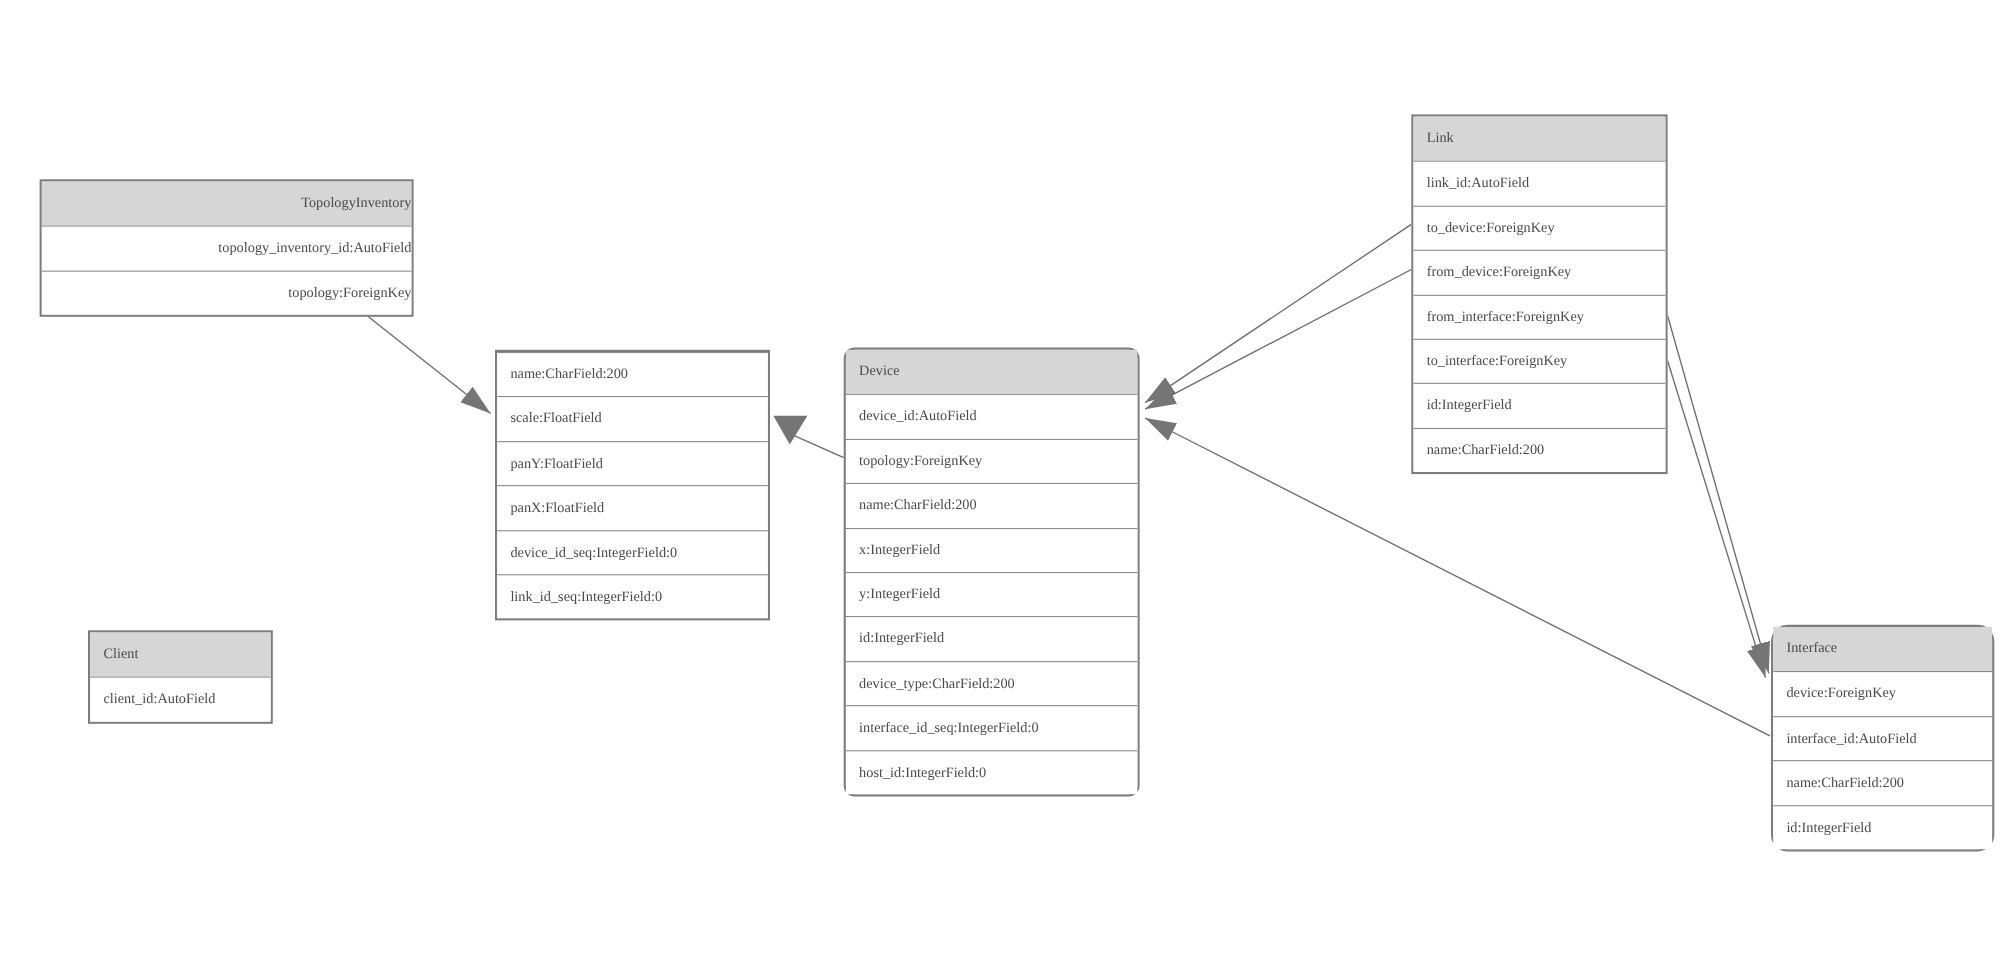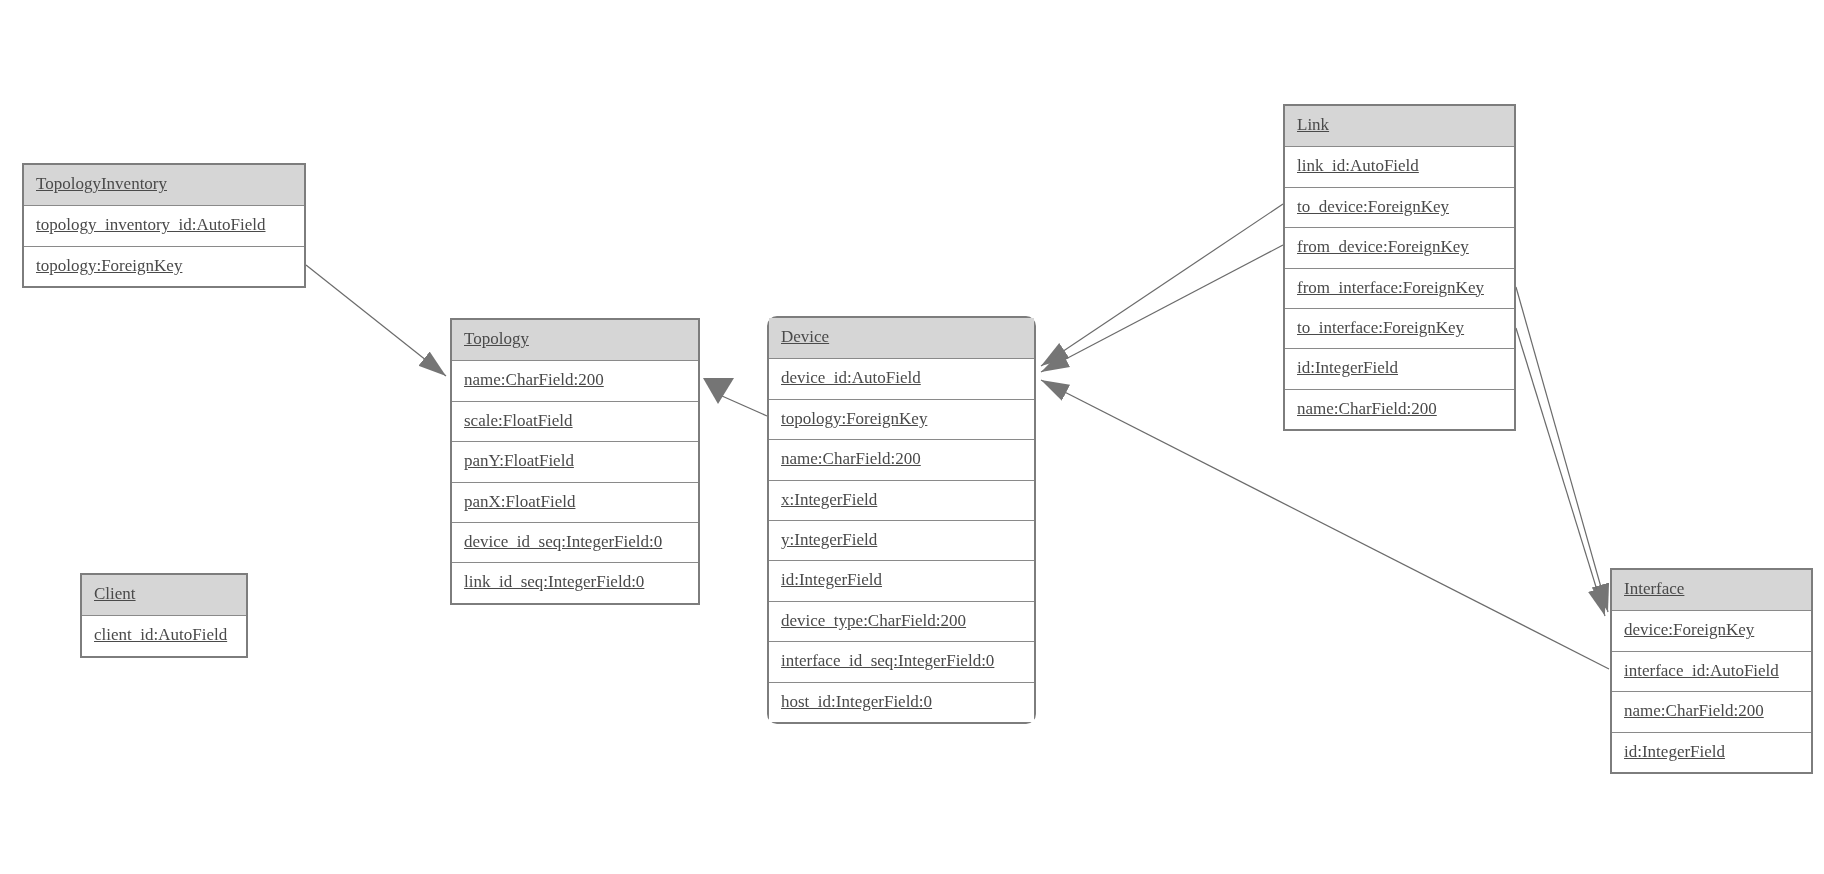--- a/index.html
+++ b/index.html
@@ -31,22 +31,21 @@
     stroke: var(--line);
     stroke-width: 1.2;
     fill: none;
   }
   .arrowhead { fill: var(--arrow); }
   .entity {
     position: absolute;
     background: var(--bg);
     border: 2px solid var(--border);
     color: var(--text);
-    font-size: 17px;
-    text-decoration: underline;
+    font-size: 13px;
   }
   .entity-header {
     height: var(--row-h);
     line-height: 38px;
     padding-left: 12px;
     background: var(--header-fill);
     overflow: hidden;
     white-space: nowrap;
   }
   .entity-row {
@@ -73,27 +72,26 @@
   <line x1="306" y1="265" x2="446" y2="376" class="edge" marker-end="url(#arrow)"></line>
       <line x1="767" y1="416" x2="722" y2="396" class="edge"></line>
       <line x1="1283" y1="204" x2="1041" y2="366" class="edge" marker-end="url(#arrow)"></line>
       <line x1="1283" y1="245" x2="1041" y2="372" class="edge" marker-end="url(#arrow)"></line>
       <line x1="1609" y1="669" x2="1041" y2="380" class="edge" marker-end="url(#arrow)"></line>
       <line x1="1516" y1="287" x2="1608" y2="612" class="edge" marker-end="url(#arrow)"></line>
       <line x1="1516" y1="328" x2="1605" y2="616" class="edge" marker-end="url(#arrow)"></line>
       <polygon points="703,378 734,378 718,404" class="arrowhead"></polygon>
     </svg>
 
-<div class="entity" style="left: 22px; top: 163px; width: 284px;">
+<div class="entity" style="left: 36px; top: 163px; width: 340px; text-align: right;">
       <div class="entity-header">TopologyInventory</div>
       <div class="entity-row">topology_inventory_id:AutoField</div>
       <div class="entity-row">topology:ForeignKey</div>
     </div>
     <div class="entity" style="left: 450px; top: 318px; width: 250px;">
-      <div class="entity-header">Topology</div>
       <div class="entity-row">name:CharField:200</div>
       <div class="entity-row">scale:FloatField</div>
       <div class="entity-row">panY:FloatField</div>
       <div class="entity-row">panX:FloatField</div>
       <div class="entity-row">device_id_seq:IntegerField:0</div>
       <div class="entity-row">link_id_seq:IntegerField:0</div>
     </div>
     <div class="entity" style="left: 80px; top: 525px; width: 168px; margin-top: 48px;">
       <div class="entity-header">Client</div>
       <div class="entity-row">client_id:AutoField</div>
@@ -113,20 +111,20 @@
     <div class="entity" style="left: 1283px; top: 104px; width: 233px;">
       <div class="entity-header">Link</div>
       <div class="entity-row">link_id:AutoField</div>
       <div class="entity-row">to_device:ForeignKey</div>
       <div class="entity-row">from_device:ForeignKey</div>
       <div class="entity-row">from_interface:ForeignKey</div>
       <div class="entity-row">to_interface:ForeignKey</div>
       <div class="entity-row">id:IntegerField</div>
       <div class="entity-row">name:CharField:200</div>
     </div>
-    <div class="entity" style="left: 1610px; top: 568px; width: 203px;">
+    <div class="entity" style="left: 1610px; top: 568px; width: 203px; border-radius: 15px;">
       <div class="entity-header">Interface</div>
       <div class="entity-row">device:ForeignKey</div>
       <div class="entity-row">interface_id:AutoField</div>
       <div class="entity-row">name:CharField:200</div>
       <div class="entity-row">id:IntegerField</div>
     </div>
   </div>
 
 </body></html>

